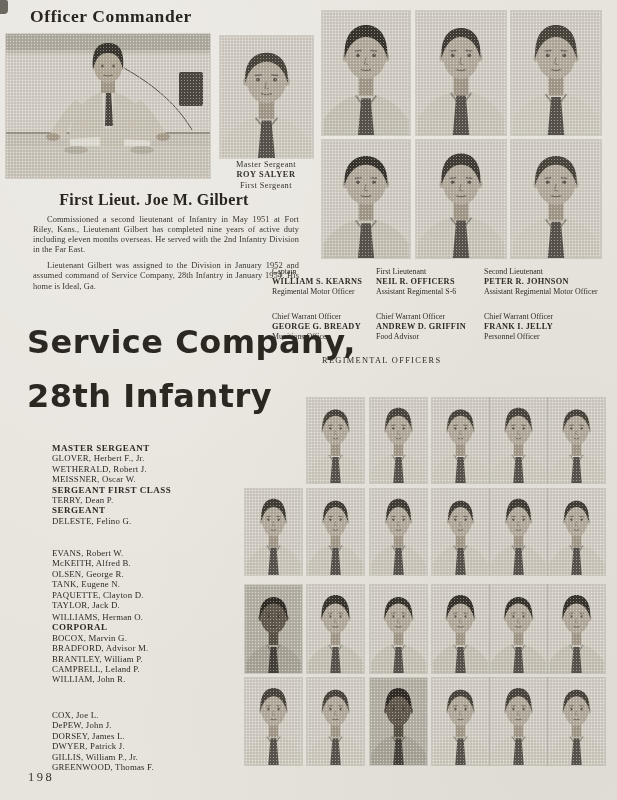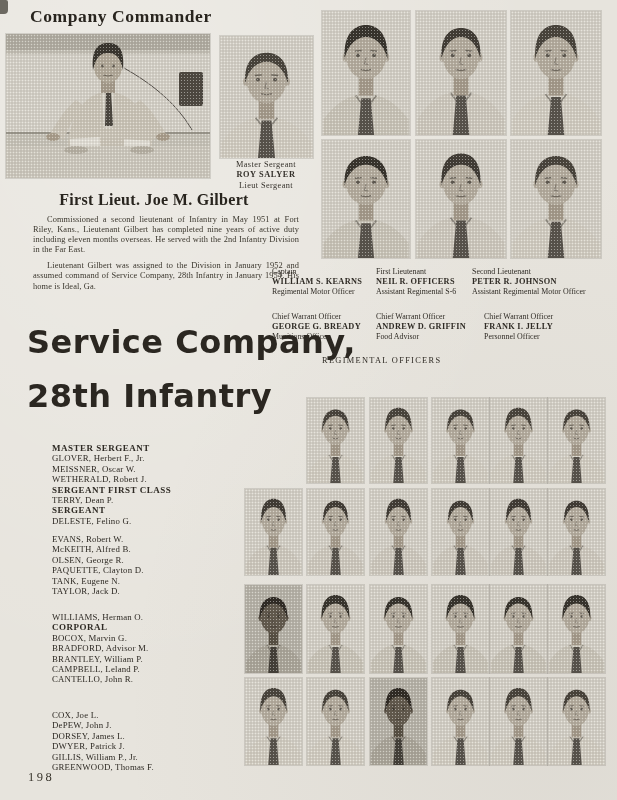--- a/index.html
+++ b/index.html
@@ -46,21 +46,21 @@
   .page-number{position:absolute;left:28px;top:770px;font:12.5px/15px "Liberation Serif",serif;letter-spacing:2.5px;color:#39352d;}
   .layer{position:absolute;inset:0;}
 </style>
 </head>
 <body>
 
 <div class="page">
 
   <div class="artifact"></div>
 
-  <div class="h-company">Company Commander</div>
+  <div class="h-company">Officer Commander</div>
 
   <div class="photo" style="left:6px;top:34px;width:204px;height:144px;">
     <svg viewBox="0 0 204 144" preserveAspectRatio="none">
       <rect width="204" height="144" fill="#d7d3ca"></rect>
       <rect width="204" height="16" fill="#b3afa4"></rect>
       <rect y="16" width="204" height="4" fill="#c6c2b7"></rect>
       <rect x="173" y="38" width="24" height="34" rx="2" fill="#4c473f"></rect>
       <path d="M118,34 C150,52 172,72 186,96" stroke="#55504a" stroke-width="1" fill="none"></path>
       <rect y="98" width="204" height="3" fill="#9d998e"></rect>
       <rect y="100" width="204" height="44" fill="#c9c5ba"></rect>
@@ -100,21 +100,21 @@
         <circle cx="24.5" cy="31.5" r="1.3" fill="rgba(35,31,26,.6)"></circle>
         <circle cx="35.5" cy="31.5" r="1.3" fill="rgba(35,31,26,.6)"></circle>
         <path d="M30,33 L29,37.5 L31.5,38" stroke="rgba(50,44,36,.35)" stroke-width=".8" fill="none"></path>
         <path d="M26.5,41.5 Q30,43 33.5,41.5" stroke="rgba(50,44,36,.5)" stroke-width="1" fill="none"></path>
       </svg>
     </div>
 
   <div class="msgt-caption">
     <div class="cap-line">Master Sergeant</div>
     <div class="cap-line bold">ROY SALYER</div>
-    <div class="cap-line">Lieut Sergeant</div>
+    <div class="cap-line">First Sergeant</div>
   </div>
 
   <div class="h-gilbert">First Lieut. Joe M. Gilbert</div>
 
   <div class="bio">
     <p>Commissioned a second lieutenant of Infantry in May 1951 at Fort Riley, Kans., Lieutenant Gilbert has completed nine years of active duty including eleven months overseas. He served with the 2nd Infantry Division in the Far East.</p>
     <p>Lieutenant Gilbert was assigned to the Division in January 1952 and assumed command of Service Company, 28th Infantry in January 1954. His home is Ideal, Ga.</p>
   </div>
 
   <div class="unit-title l1">Service Company,</div>
@@ -234,21 +234,21 @@
       <div class="officer-caption" style="left: 272px; top: 267px; width: 110px;">
         <div class="cap-rank">Captain</div>
         <div class="cap-name">WILLIAM S. KEARNS</div>
         <div class="cap-title">Regimental Motor Officer</div>
       </div>
       <div class="officer-caption" style="left: 376px; top: 267px; width: 110px;">
         <div class="cap-rank">First Lieutenant</div>
         <div class="cap-name">NEIL R. OFFICERS</div>
         <div class="cap-title">Assistant Regimental S-6</div>
       </div>
-      <div class="officer-caption" style="left: 472px; top: 267px; width: 130px;">
+      <div class="officer-caption" style="left: 484px; top: 267px; width: 130px;">
         <div class="cap-rank">Second Lieutenant</div>
         <div class="cap-name">PETER R. JOHNSON</div>
         <div class="cap-title">Assistant Regimental Motor Officer</div>
       </div>
       <div class="officer-caption" style="left: 272px; top: 312px; width: 110px;">
         <div class="cap-rank">Chief Warrant Officer</div>
         <div class="cap-name">GEORGE G. BREADY</div>
         <div class="cap-title">Munitions Officer</div>
       </div>
       <div class="officer-caption" style="left: 376px; top: 312px; width: 110px;">
@@ -679,43 +679,43 @@
           <path d="M30,33 L29,37.5 L31.5,38" stroke="rgba(50,44,36,.35)" stroke-width=".8" fill="none"></path>
           <path d="M26.5,41.5 Q30,43 33.5,41.5" stroke="rgba(50,44,36,.5)" stroke-width="1" fill="none"></path>
         </svg>
       </div>
     </div>
 
   <div class="layer">
       <div class="roster-group" style="top: 443px;">
         <div class="roster-line roster-rank">MASTER SERGEANT</div>
         <div class="roster-line">GLOVER, Herbert F., Jr.</div>
+        <div class="roster-line">WETHERALD, Robert J.</div>
         <div class="roster-line">MEISSNER, Oscar W.</div>
-        <div class="roster-line">WETHERALD, Robert J.</div>
         <div class="roster-line roster-rank">SERGEANT FIRST CLASS</div>
         <div class="roster-line">TERRY, Dean P.</div>
         <div class="roster-line roster-rank">SERGEANT</div>
         <div class="roster-line">DELESTE, Felino G.</div>
       </div>
-      <div class="roster-group" style="top: 534px;">
+      <div class="roster-group" style="top: 548px;">
         <div class="roster-line">EVANS, Robert W.</div>
         <div class="roster-line">McKEITH, Alfred B.</div>
         <div class="roster-line">OLSEN, George R.</div>
+        <div class="roster-line">TANK, Eugene N.</div>
         <div class="roster-line">PAQUETTE, Clayton D.</div>
-        <div class="roster-line">TANK, Eugene N.</div>
         <div class="roster-line">TAYLOR, Jack D.</div>
       </div>
       <div class="roster-group" style="top: 612px;">
         <div class="roster-line">WILLIAMS, Herman O.</div>
         <div class="roster-line roster-rank">CORPORAL</div>
         <div class="roster-line">BOCOX, Marvin G.</div>
         <div class="roster-line">BRADFORD, Advisor M.</div>
         <div class="roster-line">BRANTLEY, William P.</div>
         <div class="roster-line">CAMPBELL, Leland P.</div>
-        <div class="roster-line">CANTELLO, John R.</div>
+        <div class="roster-line">WILLIAM, John R.</div>
       </div>
       <div class="roster-group" style="top: 710px;">
         <div class="roster-line">COX, Joe L.</div>
         <div class="roster-line">DePEW, John J.</div>
         <div class="roster-line">DORSEY, James L.</div>
         <div class="roster-line">DWYER, Patrick J.</div>
         <div class="roster-line">GILLIS, William P., Jr.</div>
         <div class="roster-line">GREENWOOD, Thomas F.</div>
       </div>
     </div>

